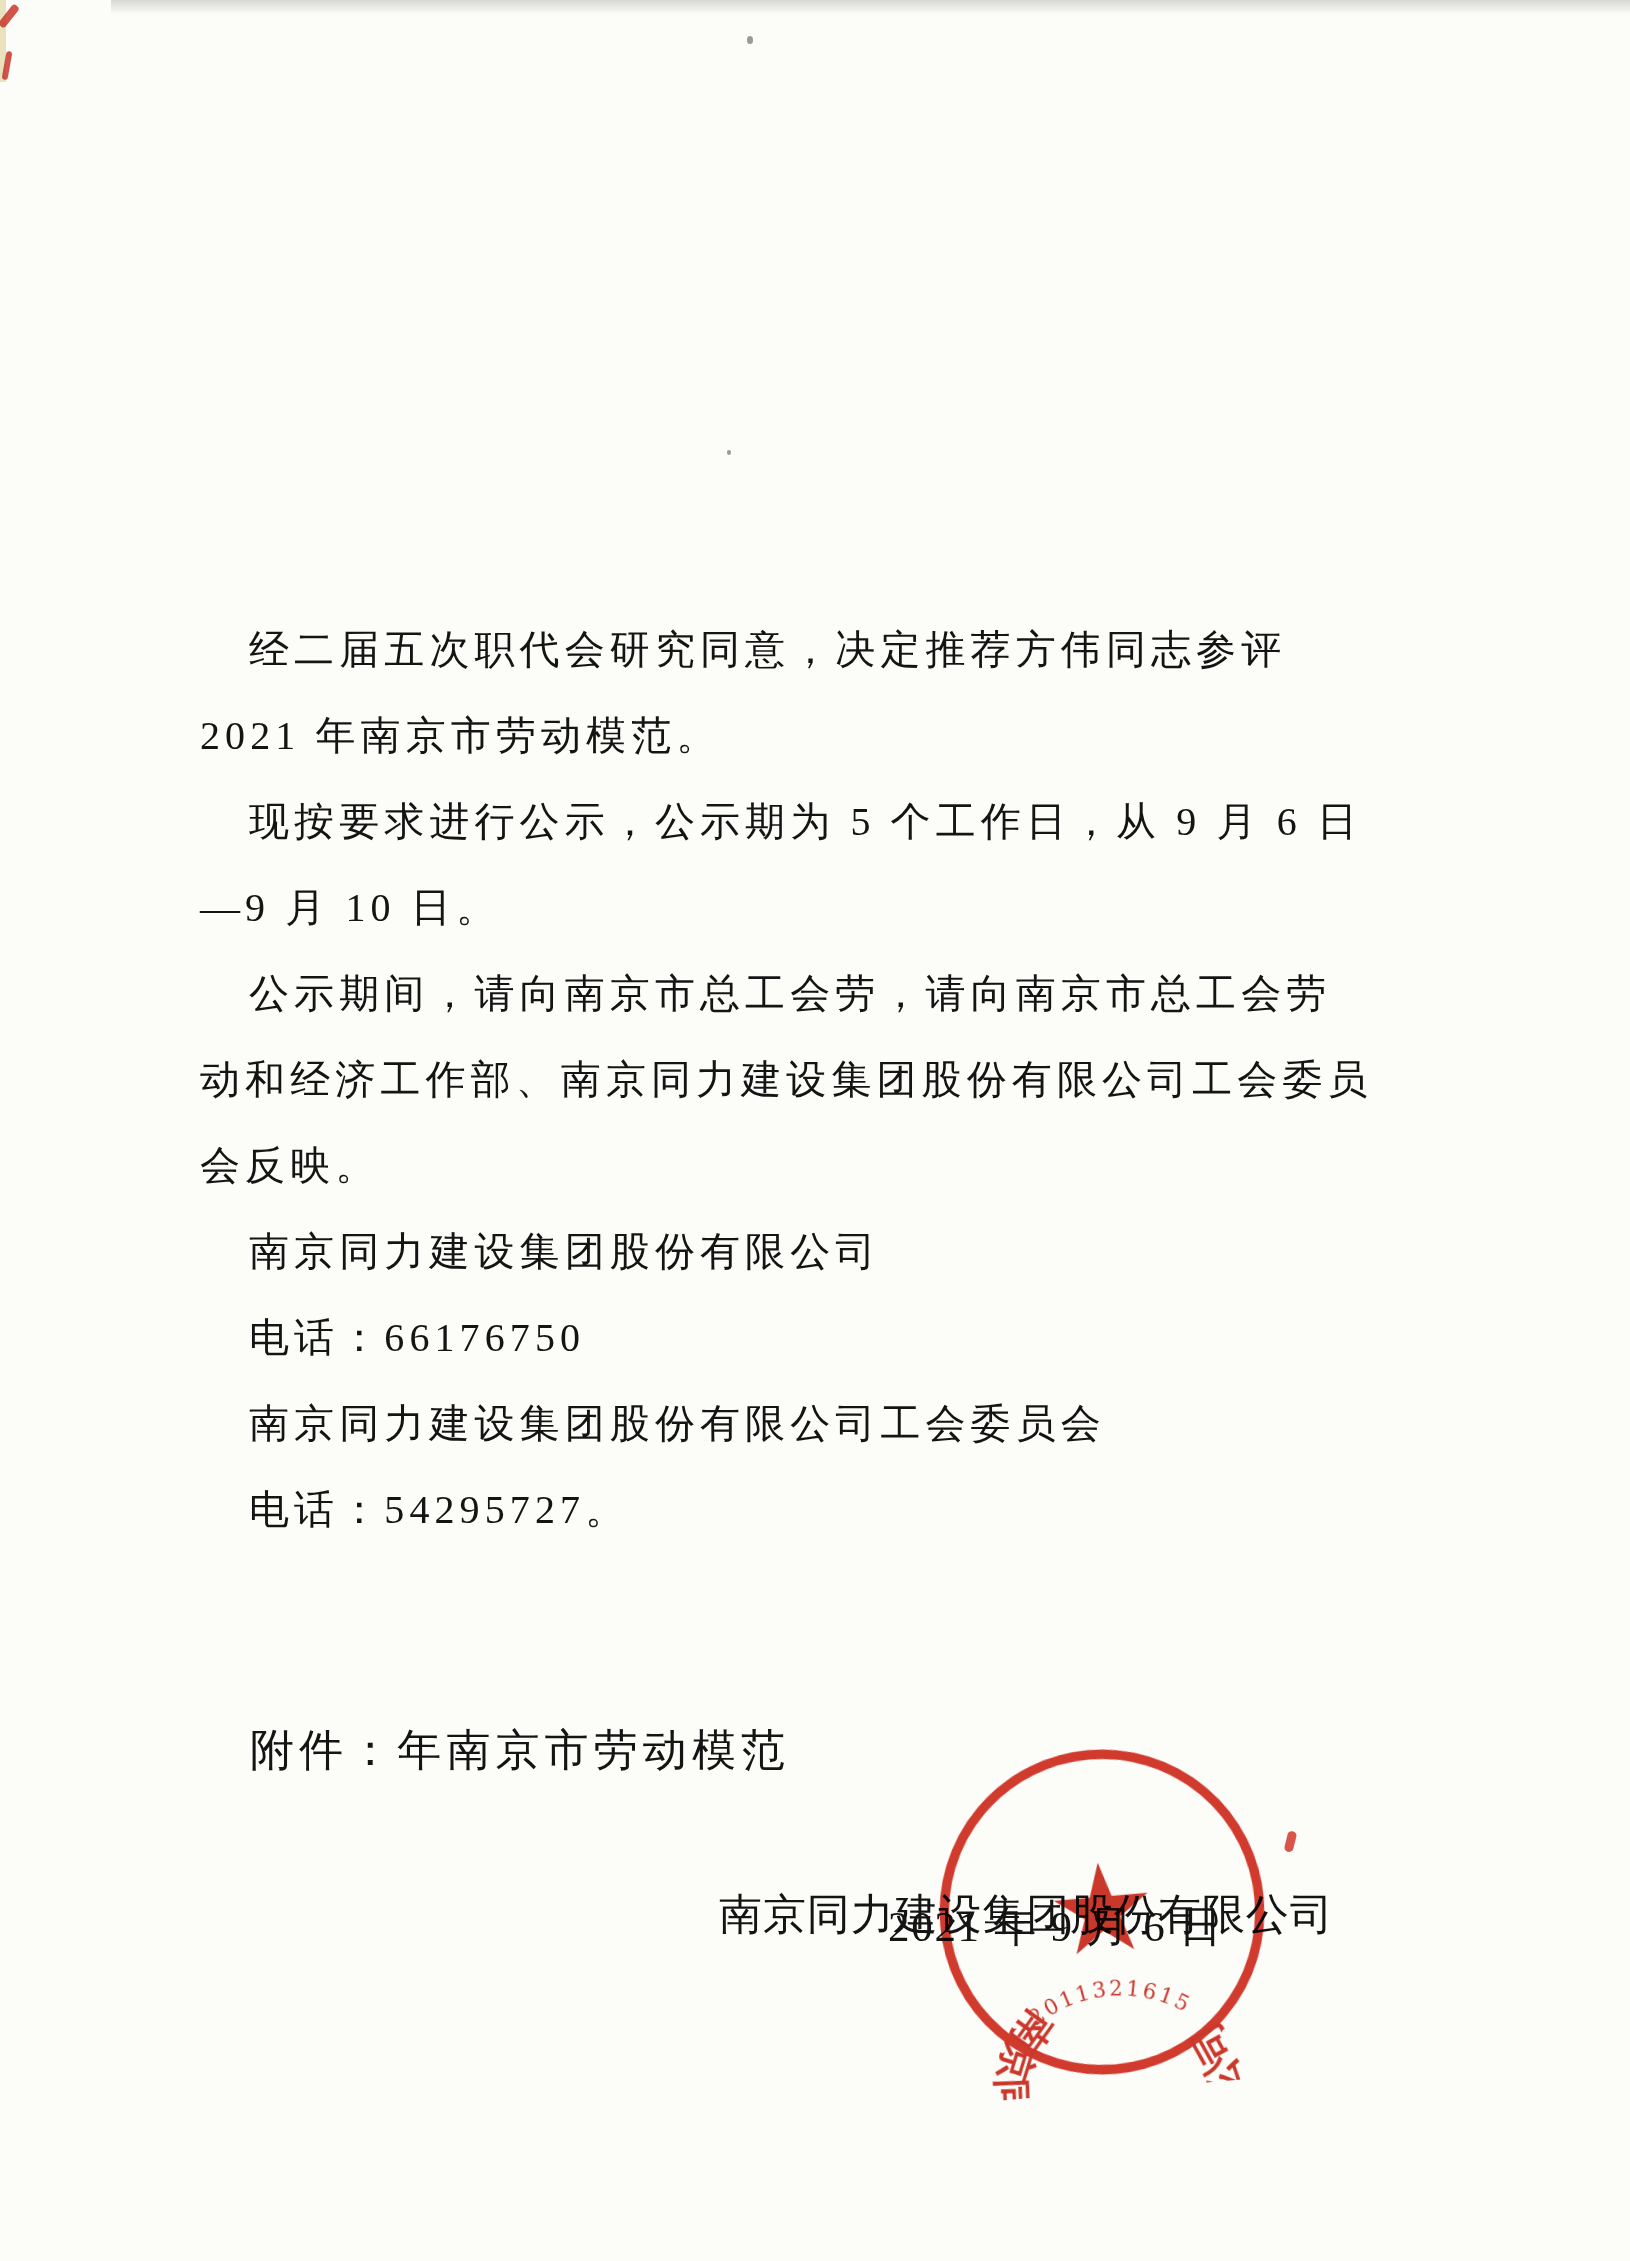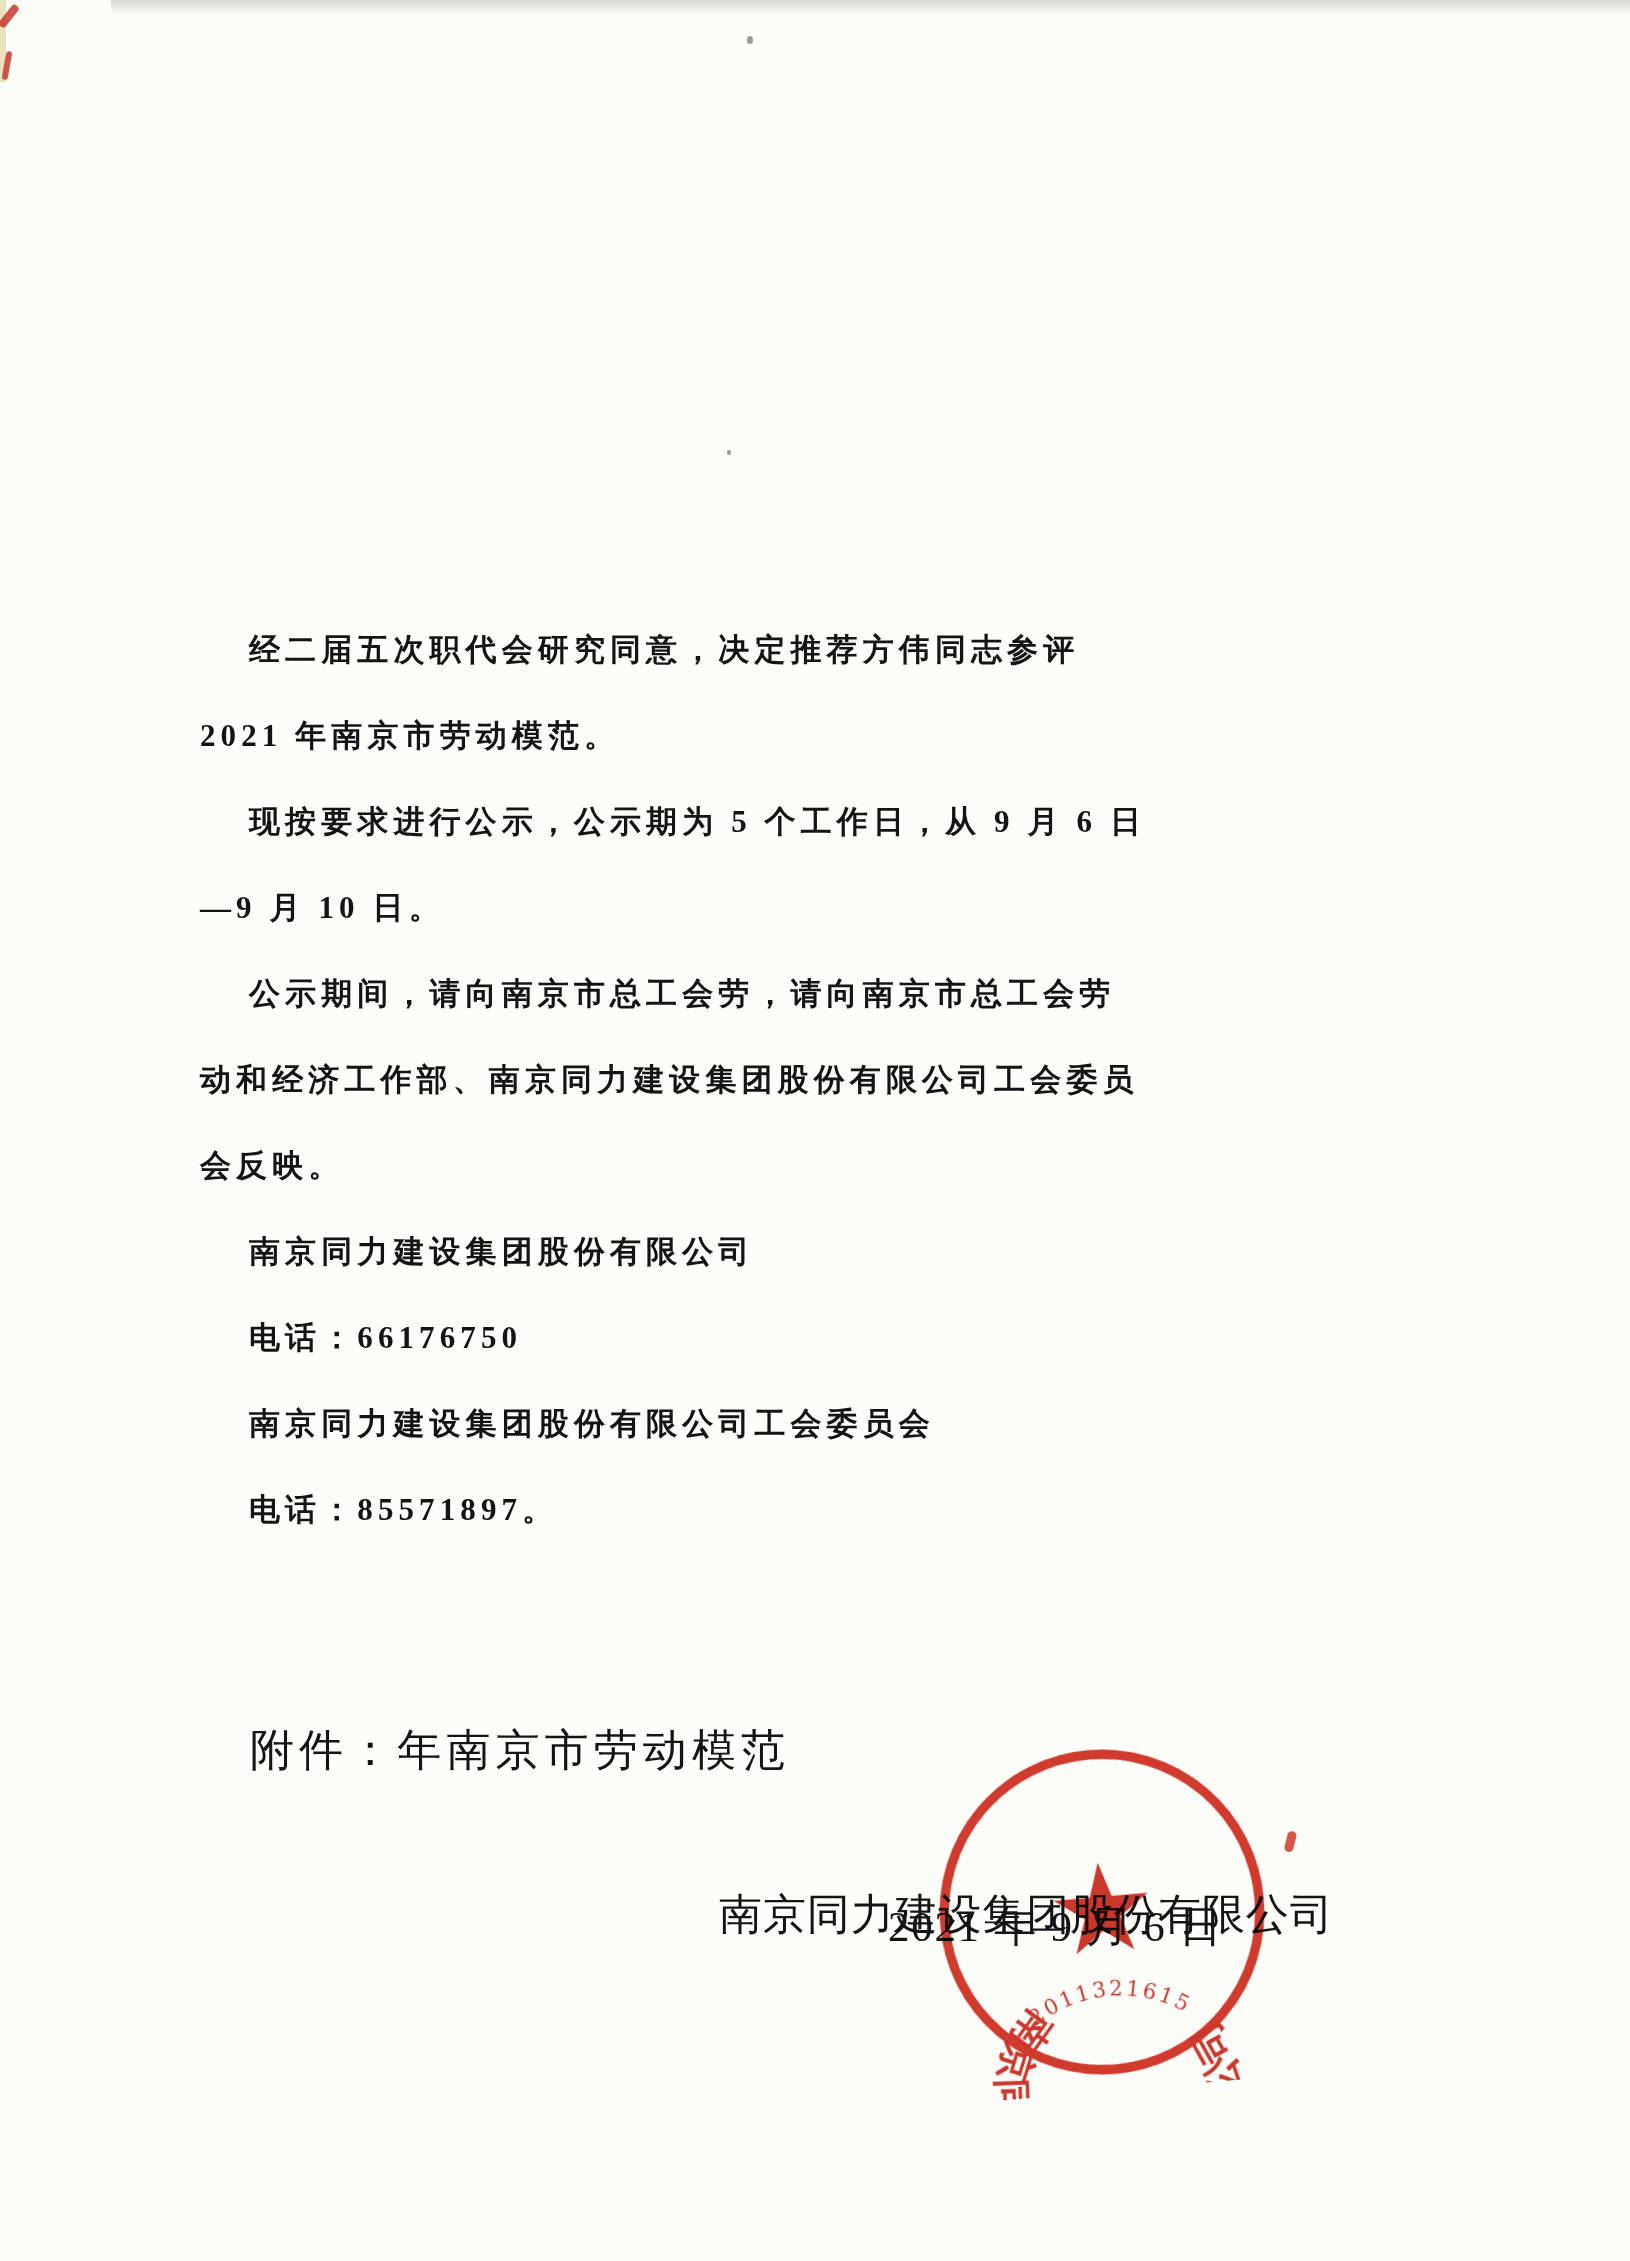--- a/index.html
+++ b/index.html
@@ -26,21 +26,21 @@
     background:#cf2a1d;border-radius:4.3px;transform:rotate(14deg);opacity:.8;}
 
   
   .doc-title{
     position:absolute;left:0;right:0;top:281px;
     text-align:center;font-size:70px;font-weight:bold;
     line-height:130px;letter-spacing:4.3px;white-space:nowrap;
   }
   .doc-body{
     position:absolute;left:200px;top:607px;width:1330px;
-    font-size:31px;line-height:86px;letter-spacing:5.1px;font-weight:bold;
+    font-size:40px;line-height:86px;letter-spacing:5.1px;
   }
   .doc-body .line{white-space:nowrap;}
   .doc-body .line.indent{padding-left:49px;}
   .attachment-line{
     position:absolute;left:250px;top:1721px;
     font-size:44px;letter-spacing:5.1px;white-space:nowrap;
   }
   .signature-line{
     position:absolute;left:719px;top:1886px;
     font-size:43px;letter-spacing:0.9px;white-space:nowrap;
@@ -76,21 +76,21 @@
     <div class="line indent">经二届五次职代会研究同意，决定推荐方伟同志参评</div>
     <div class="line">2021 年南京市劳动模范。</div>
     <div class="line indent">现按要求进行公示，公示期为 5 个工作日，从 9 月 6 日</div>
     <div class="line">—9 月 10 日。</div>
     <div class="line indent">公示期间，请向南京市总工会劳，请向南京市总工会劳</div>
     <div class="line">动和经济工作部、南京同力建设集团股份有限公司工会委员</div>
     <div class="line">会反映。</div>
     <div class="line indent">南京同力建设集团股份有限公司</div>
     <div class="line indent">电话：66176750</div>
     <div class="line indent">南京同力建设集团股份有限公司工会委员会</div>
-    <div class="line indent">电话：85571897。</div>
+    <div class="line indent">电话：54295727。</div>
   </div>
 
   <div class="attachment-line">附件：年南京市劳动模范</div>
 
   <div class="signature-line">南京同力建设集团股份有限公司</div>
   <div class="date-line">2021 年 9 月 6 日</div>
 
   <svg class="seal" viewBox="-210 -210 420 420" xmlns="http://www.w3.org/2000/svg">
     <defs>
       <path id="sealTextArc" d="M -90 107 A 140 140 0 1 0 90 107" fill="none"></path>

